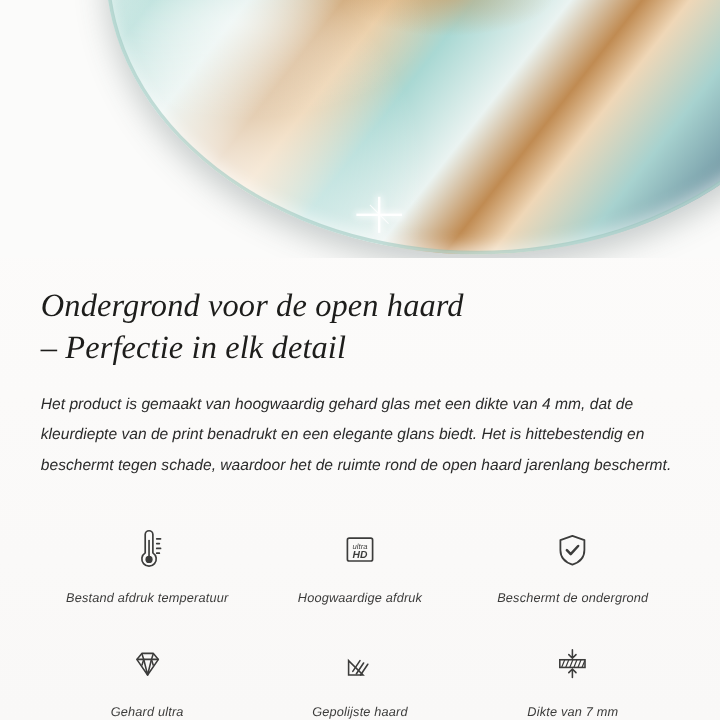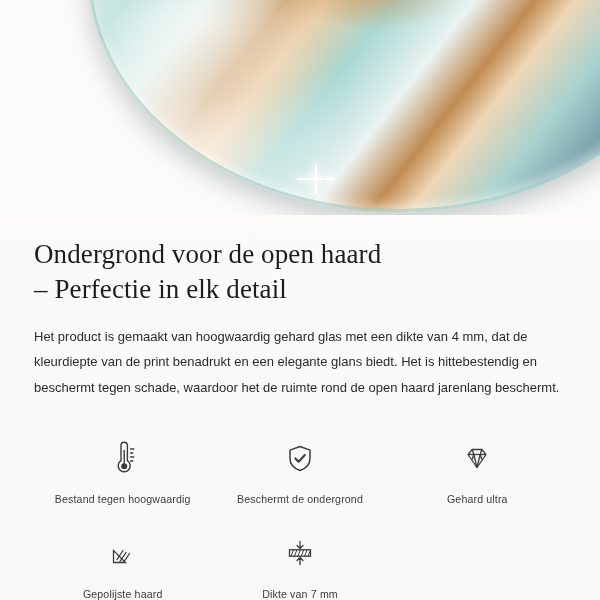--- a/index.html
+++ b/index.html
@@ -12,20 +12,21 @@
     background: #ffffff;
     font-family: "Liberation Sans", sans-serif;
     overflow: hidden;
   }
   .page {
     position: relative;
     width: 600px;
     height: 600px;
     background: linear-gradient(180deg, #fdfcfb 0%, #fbfaf9 55%, #f9f8f7 100%);
     overflow: hidden;
+    font-style: italic;
   }
 
   
   .hero {
     position: relative;
     width: 600px;
     height: 215px;
     overflow: hidden;
     background: #fbfbfa;
   }
@@ -203,23 +204,33 @@
 
       <div class="feature">
         <div class="feature-icon">
           <svg width="44" height="44" viewBox="0 0 44 44" fill="none" stroke="#3c3c3b" stroke-width="1.4" stroke-linecap="round">
             <path d="M20 9.5a3.2 3.2 0 0 1 6.4 0v15.2a6 6 0 1 1-6.4 0z"></path>
             <circle cx="23.2" cy="30.2" r="3" fill="#3c3c3b" stroke="none"></circle>
             <path d="M23.2 27.6V14.5"></path>
             <path d="M29.6 13h3.2M29.6 17h2.2M29.6 21h3.2M29.6 25h2.2"></path>
           </svg>
         </div>
-        <div class="feature-label">Bestand tegen hoogwaardig</div>
-      </div>
-
+        <div class="feature-label">Bestand afdruk temperatuur</div>
+      </div>
+
+      <div class="feature">
+        <div class="feature-icon">
+          <svg width="44" height="44" viewBox="0 0 44 44">
+            <rect x="11.5" y="12.5" width="21" height="19" rx="1.5" fill="none" stroke="#3c3c3b" stroke-width="1.4"></rect>
+            <text x="22" y="21.2" text-anchor="middle" font-family="Liberation Sans, sans-serif" font-size="6.4" fill="#3c3c3b">ultra</text>
+            <text x="22" y="29.2" text-anchor="middle" font-family="Liberation Sans, sans-serif" font-size="8.6" font-weight="bold" fill="#3c3c3b">HD</text>
+          </svg>
+        </div>
+        <div class="feature-label">Hoogwaardige afdruk</div>
+      </div>
 
       <div class="feature">
         <div class="feature-icon">
           <svg width="44" height="44" viewBox="0 0 44 44">
             <path d="M22 10.5l10 3.6v8.2c0 6.1-4.2 10.3-10 12.2-5.8-1.9-10-6.1-10-12.2v-8.2z" fill="none" stroke="#3c3c3b" stroke-width="1.5" stroke-linejoin="round"></path>
             <path d="M17.4 22.4l3.2 3.3 6.2-6.7" fill="none" stroke="#3c3c3b" stroke-width="2.1" stroke-linecap="round" stroke-linejoin="round"></path>
           </svg>
         </div>
         <div class="feature-label">Beschermt de ondergrond</div>
       </div>

